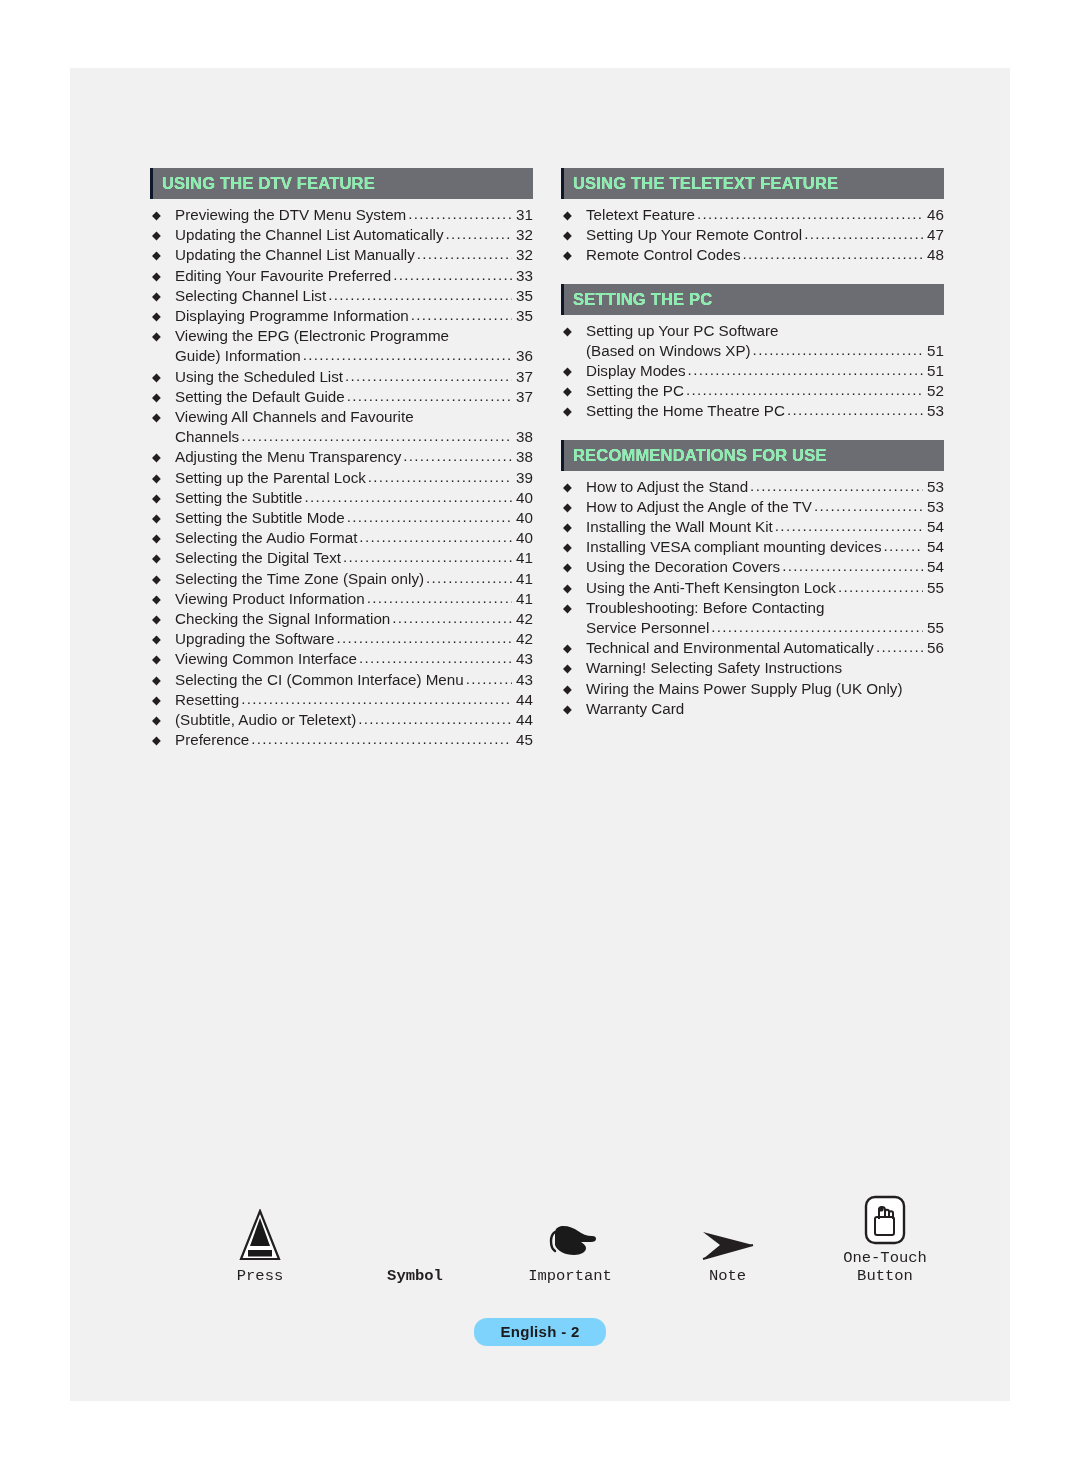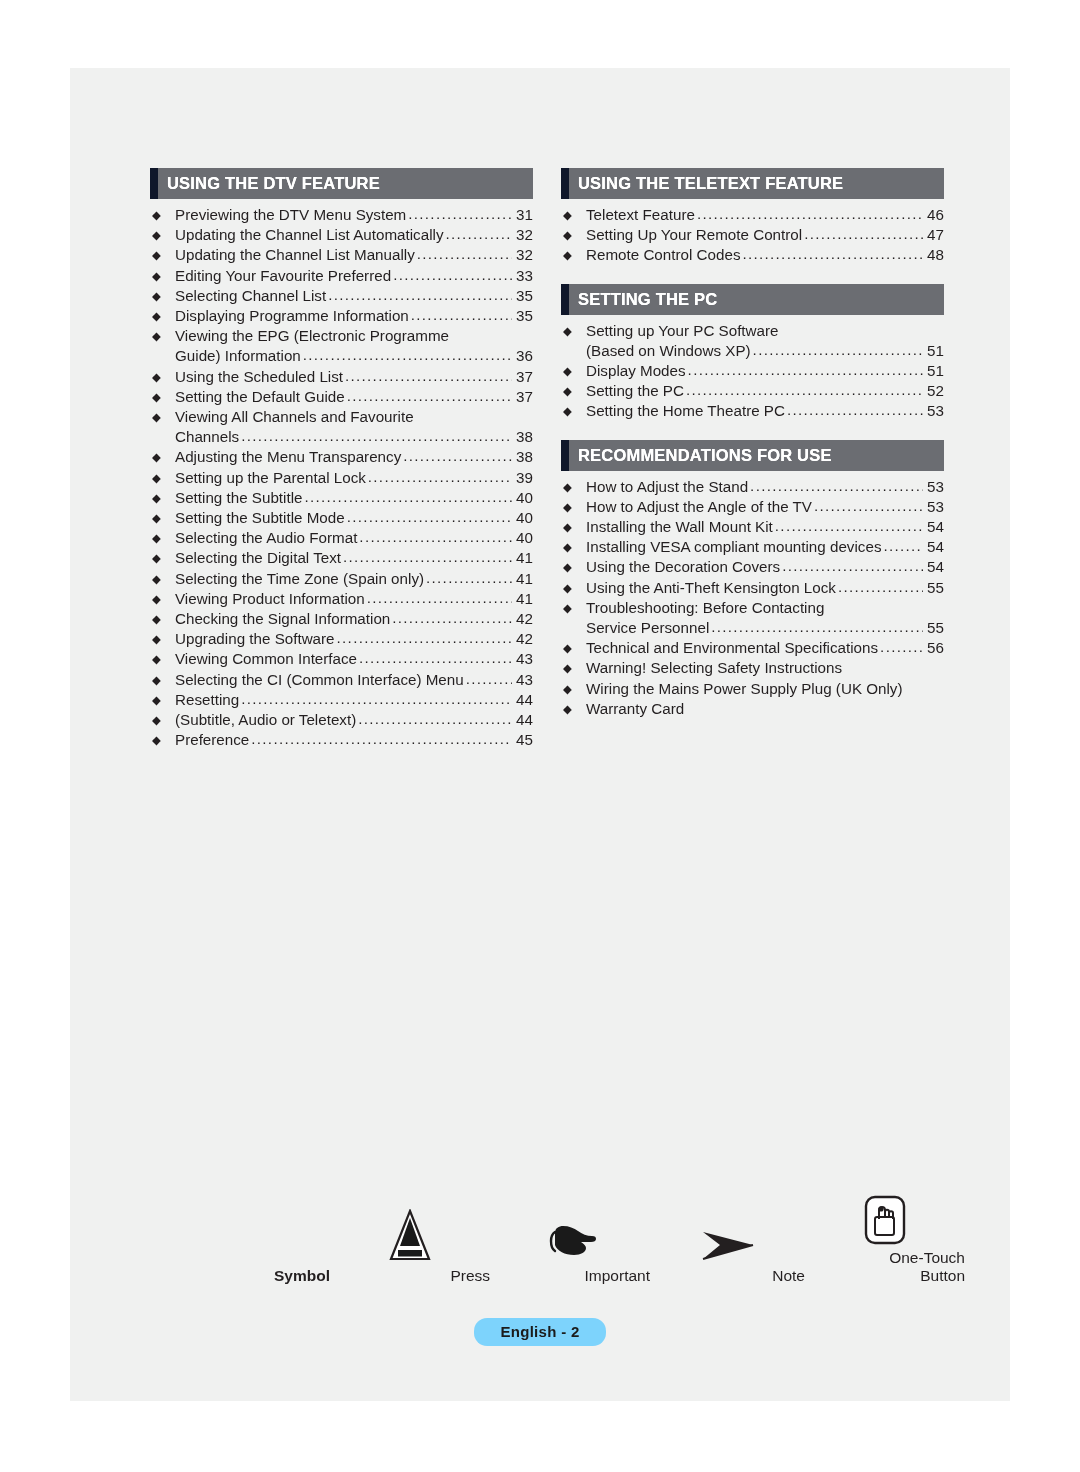--- a/index.html
+++ b/index.html
@@ -31,22 +31,22 @@
     width: 794px;
     display: flex;
     gap: 28px;
   }
   .col { width: 383px; }
 
   .section { margin-bottom: 18px; }
 
   .sec-head {
     background: #6b6d72;
-    border-left: 8px solid #0f172a;
-    color: #ffffff;
+    border-left: 3px solid #0f172a;
+    color: #86efac;
     font-size: 16.5px;
     font-weight: bold;
     letter-spacing: 0.2px;
     padding: 6px 0 7px 9px;
     height: 18px;
     line-height: 18px;
     box-sizing: content-box;
     text-shadow: 0 0 0 #fff;
   }
 
@@ -95,22 +95,23 @@
   
   .legend {
     position: absolute;
     left: 110px;
     top: 1115px;
     width: 790px;
     display: flex;
     align-items: flex-end;
   }
   .legend-cell {
-    text-align: right;
+    text-align: center;
     color: #231f20;
+    font-family: Liberation Mono, monospace;
   }
   .legend-cell .glyph {
     height: 62px;
     display: flex;
     align-items: flex-end;
     justify-content: center;
     margin-bottom: 4px;
   }
   .legend-cell .cap {
     font-size: 15.5px;
@@ -482,21 +483,21 @@
               <div class="row noleader"><span class="label">Troubleshooting: Before Contacting</span></div>
               <div class="row">
                 <span class="label">Service Personnel</span>
                 <span class="leader">......................................................................</span>
                 <span class="page">55</span>
               </div>
             </div>
             <div class="entry">
               <span class="bullet">◆</span>
               <div class="row">
-                <span class="label">Technical and Environmental Specifications</span>
+                <span class="label">Technical and Environmental Automatically</span>
                 <span class="leader">......................................................................</span>
                 <span class="page">56</span>
               </div>
             </div>
             <div class="entry">
               <span class="bullet">◆</span>
               <div class="row noleader"><span class="label">Warning! Selecting Safety Instructions</span></div>
             </div>
             <div class="entry">
               <span class="bullet">◆</span>
@@ -505,35 +506,35 @@
             <div class="entry">
               <span class="bullet">◆</span>
               <div class="row noleader"><span class="label">Warranty Card</span></div>
             </div>
           </div>
         </div>
       </div>
   </div>
 
   <div class="legend">
-
-    <div class="legend-cell head c-symbol">
-      <div class="glyph"></div>
-      <div class="cap">Symbol</div>
-    </div>
 
     <div class="legend-cell c-press">
       <div class="glyph">
         <svg width="46" height="54" viewBox="0 0 46 54" aria-hidden="true">
           <path d="M23 2 L42 50 L4 50 Z" fill="#ffffff" stroke="#231f20" stroke-width="2.2"></path>
           <path d="M23 9 L33 37 L13 37 Z" fill="#1a1a1a"></path>
           <rect x="11" y="41" width="24" height="6.5" fill="#1a1a1a"></rect>
         </svg>
       </div>
       <div class="cap">Press</div>
+    </div>
+
+    <div class="legend-cell head c-symbol">
+      <div class="glyph"></div>
+      <div class="cap">Symbol</div>
     </div>
 
     <div class="legend-cell c-import">
       <div class="glyph">
         <svg width="54" height="40" viewBox="0 0 54 40" aria-hidden="true">
           <path d="M12 10 C12 5 16 3 20 3 C26 3 31 5 35 8 C39 11 44 13 49 13
                    C52 13 53 14 53 16 C53 18 51 19 48 19
                    C44 19 41 19 38 19 C41 21 43 23 43 25
                    C43 29 38 32 31 32 C22 32 14 28 12 22 Z" fill="#1a1a1a"></path>
           <path d="M12 9 C9 11 8 15 8 18 C8 22 9 26 12 28" fill="none" stroke="#1a1a1a" stroke-width="2.4" stroke-linecap="round"></path>

